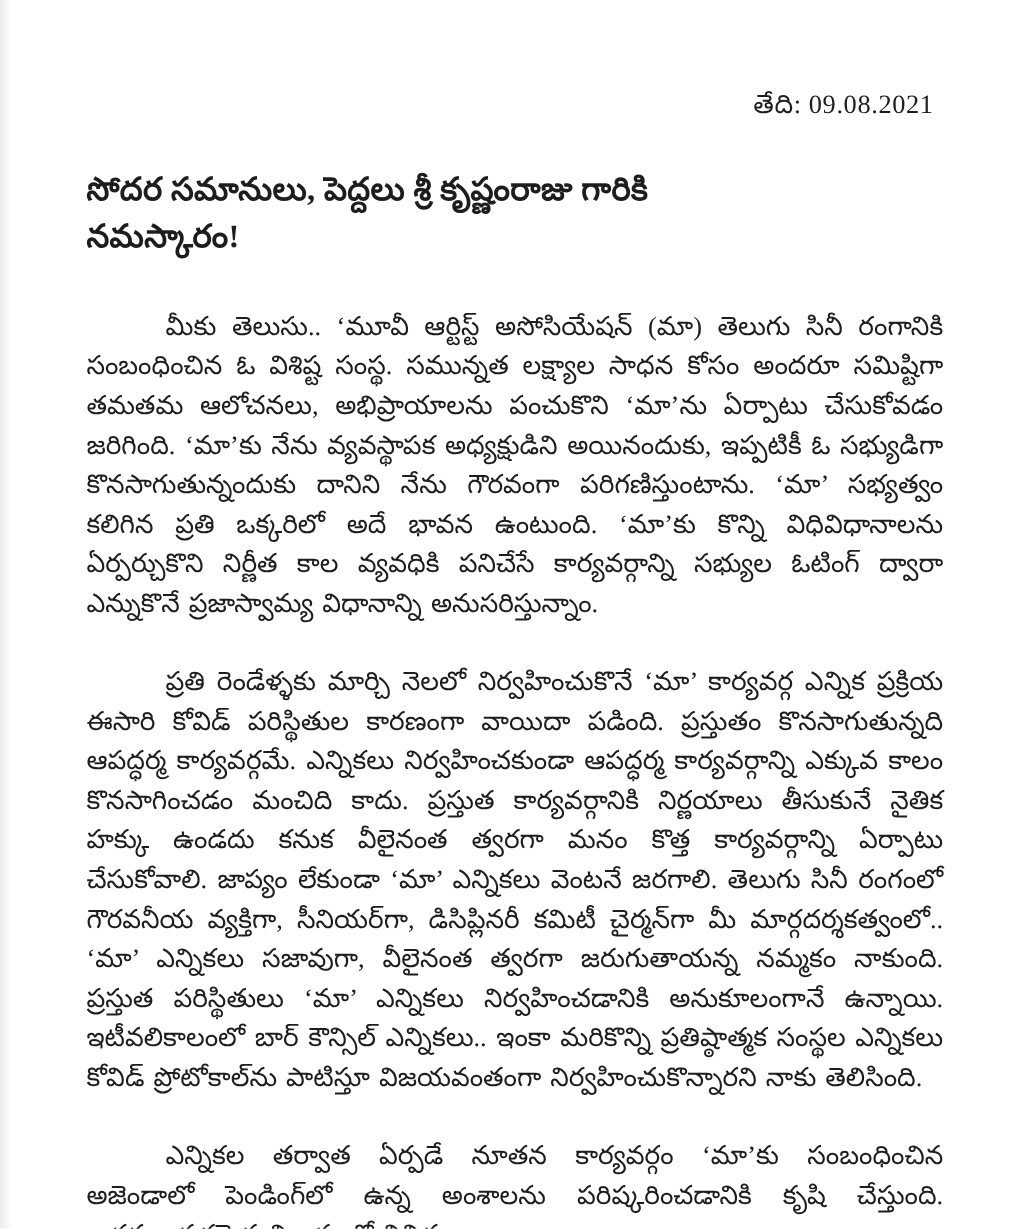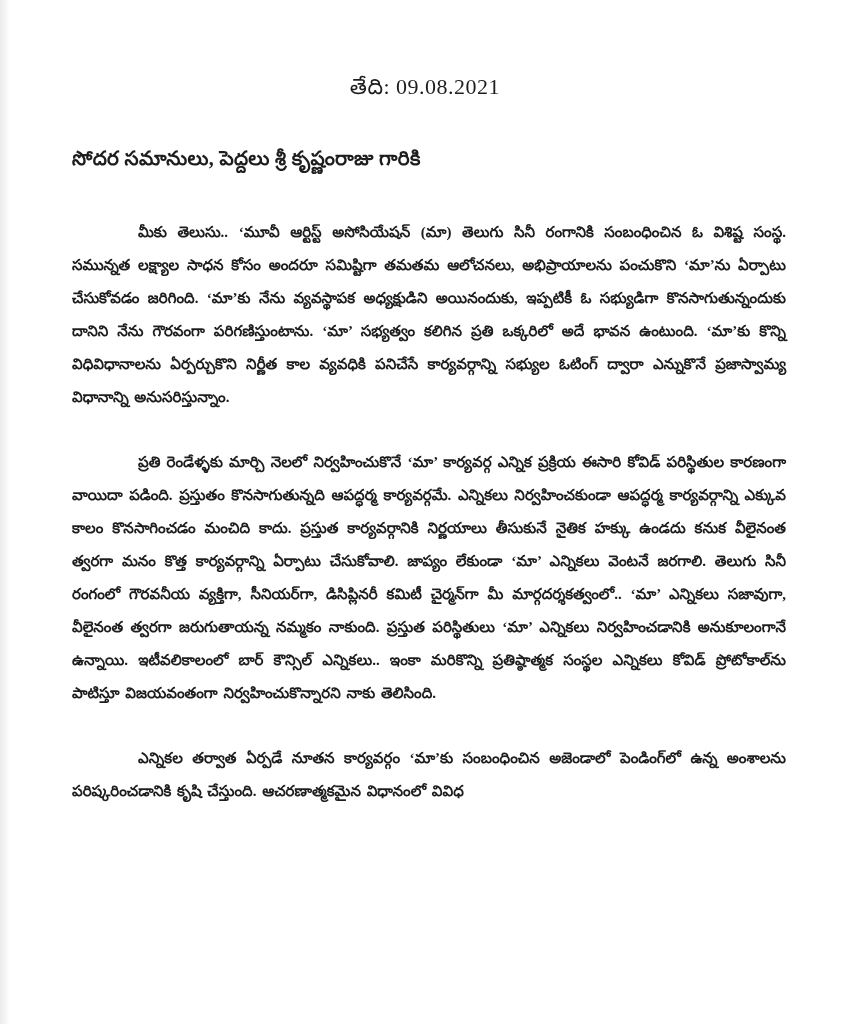--- a/index.html
+++ b/index.html
@@ -26,59 +26,59 @@
   .scan-edge {
     position: absolute;
     left: 0;
     top: 0;
     bottom: 0;
     width: 10px;
     background: linear-gradient(to right, rgba(0,0,0,0.08), rgba(0,0,0,0));
     pointer-events: none;
   }
   .date-block {
-    text-align: center;
+    text-align: right;
     font-size: 22px;
     line-height: 37px;
     margin-top: 10px;
     padding-right: 8px;
     letter-spacing: 0.5px;
   }
   .salutation-block {
     margin-top: 34px;
-    font-size: 20px;
+    font-size: 27px;
     font-weight: 600;
     line-height: 39px;
     letter-spacing: 0.3px;
   }
   .letter-body {
     margin-top: 38px;
   }
   .body-para {
-    font-size: 15px;
+    font-size: 22px;
     line-height: 33px;
     text-align: justify;
     text-indent: 66px;
     margin: 0 0 32px 0;
     word-spacing: 2px;
-    font-weight: bold;
   }
 </style>
 </head>
 <body>
 
 <div class="page">
   <div class="scan-edge"></div>
 
   <div class="date-block">
     <div>తేది: 09.08.2021</div>
   </div>
 
   <div class="salutation-block">
     <div>సోదర సమానులు, పెద్దలు శ్రీ కృష్ణంరాజు గారికి</div>
+    <div>నమస్కారం!</div>
   </div>
 
   <div class="letter-body">
     <p class="body-para">మీకు తెలుసు.. ‘మూవీ ఆర్టిస్ట్ అసోసియేషన్ (మా) తెలుగు సినీ రంగానికి సంబంధించిన ఓ విశిష్ట సంస్థ. సమున్నత లక్ష్యాల సాధన కోసం అందరూ సమిష్టిగా తమతమ ఆలోచనలు, అభిప్రాయాలను పంచుకొని ‘మా’ను ఏర్పాటు చేసుకోవడం జరిగింది. ‘మా’కు నేను వ్యవస్థాపక అధ్యక్షుడిని అయినందుకు, ఇప్పటికీ ఓ సభ్యుడిగా కొనసాగుతున్నందుకు దానిని నేను గౌరవంగా పరిగణిస్తుంటాను. ‘మా’ సభ్యత్వం కలిగిన ప్రతి ఒక్కరిలో అదే భావన ఉంటుంది. ‘మా’కు కొన్ని విధివిధానాలను ఏర్పర్చుకొని నిర్ణీత కాల వ్యవధికి పనిచేసే కార్యవర్గాన్ని సభ్యుల ఓటింగ్ ద్వారా ఎన్నుకొనే ప్రజాస్వామ్య విధానాన్ని అనుసరిస్తున్నాం.</p>
     <p class="body-para">ప్రతి రెండేళ్ళకు మార్చి నెలలో నిర్వహించుకొనే ‘మా’ కార్యవర్గ ఎన్నిక ప్రక్రియ ఈసారి కోవిడ్ పరిస్థితుల కారణంగా వాయిదా పడింది. ప్రస్తుతం కొనసాగుతున్నది ఆపద్ధర్మ కార్యవర్గమే. ఎన్నికలు నిర్వహించకుండా ఆపద్ధర్మ కార్యవర్గాన్ని ఎక్కువ కాలం కొనసాగించడం మంచిది కాదు. ప్రస్తుత కార్యవర్గానికి నిర్ణయాలు తీసుకునే నైతిక హక్కు ఉండదు కనుక వీలైనంత త్వరగా మనం కొత్త కార్యవర్గాన్ని ఏర్పాటు చేసుకోవాలి. జాప్యం లేకుండా ‘మా’ ఎన్నికలు వెంటనే జరగాలి. తెలుగు సినీ రంగంలో గౌరవనీయ వ్యక్తిగా, సీనియర్‌గా, డిసిప్లినరీ కమిటీ చైర్మన్‌గా మీ మార్గదర్శకత్వంలో.. ‘మా’ ఎన్నికలు సజావుగా, వీలైనంత త్వరగా జరుగుతాయన్న నమ్మకం నాకుంది. ప్రస్తుత పరిస్థితులు ‘మా’ ఎన్నికలు నిర్వహించడానికి అనుకూలంగానే ఉన్నాయి. ఇటీవలికాలంలో బార్ కౌన్సిల్ ఎన్నికలు.. ఇంకా మరికొన్ని ప్రతిష్ఠాత్మక సంస్థల ఎన్నికలు కోవిడ్ ప్రోటోకాల్‌ను పాటిస్తూ విజయవంతంగా నిర్వహించుకొన్నారని నాకు తెలిసింది.</p>
     <p class="body-para">ఎన్నికల తర్వాత ఏర్పడే నూతన కార్యవర్గం ‘మా’కు సంబంధించిన అజెండాలో పెండింగ్‌లో ఉన్న అంశాలను పరిష్కరించడానికి కృషి చేస్తుంది. ఆచరణాత్మకమైన విధానంలో వివిధ</p>
   </div>
 </div>
 
 </body></html>

